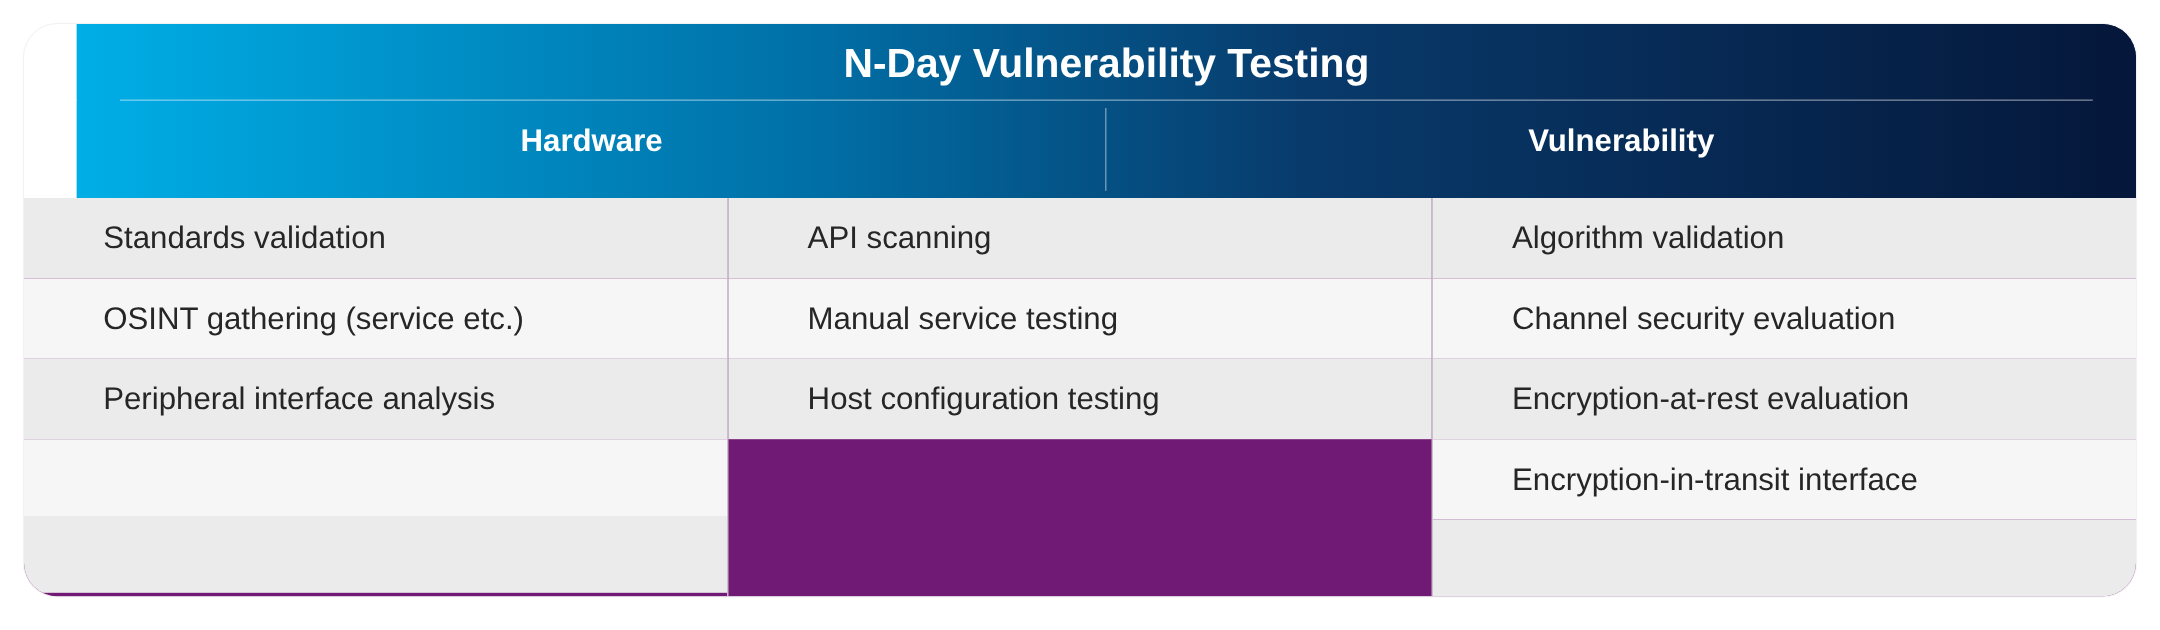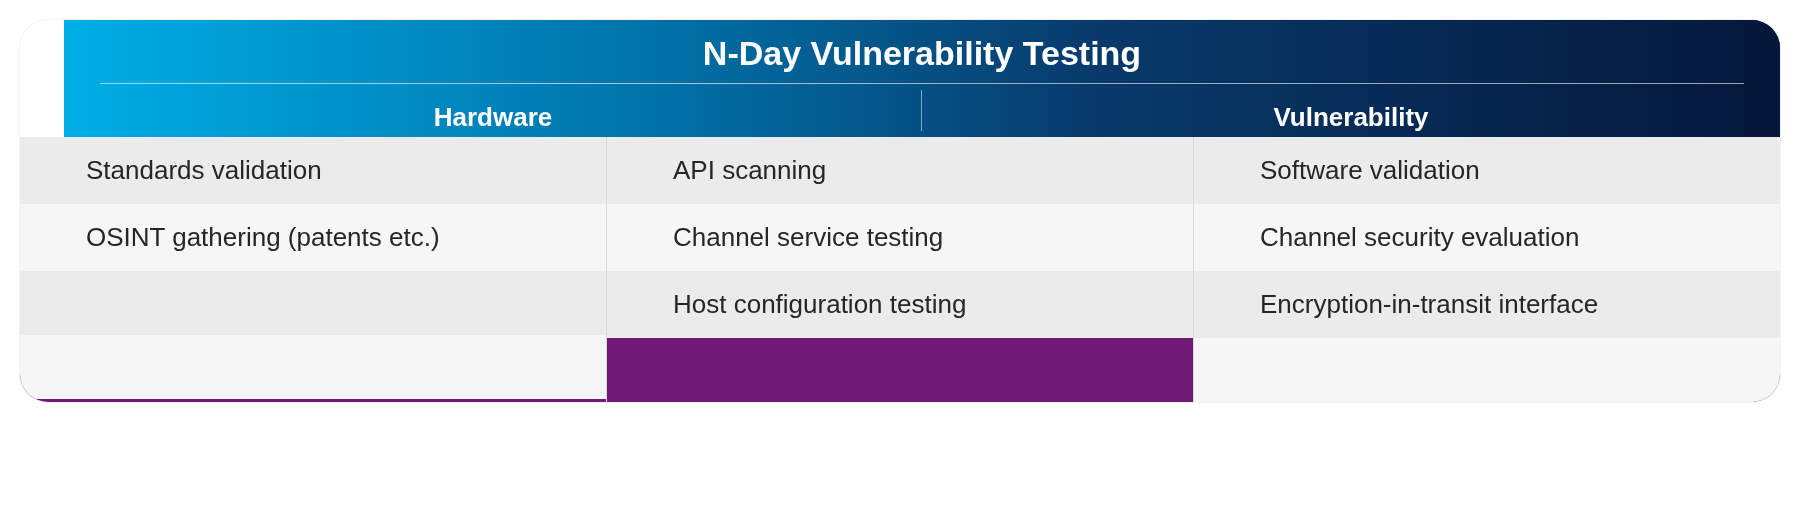--- a/index.html
+++ b/index.html
@@ -34,21 +34,21 @@
     }
     .header-wrap {
       background: linear-gradient(90deg, #00aee6 0%, #0071a8 35%, #083a6b 60%, #05173a 100%);
       margin-left: 44px;
     }
     .header-cell {
       flex: 1;
       text-align: center;
       font-size: 26px;
       font-weight: 700;
-      padding: 18px 0 4px 0;
+      padding: 18px 0 32px 0;
       position: relative;
     }
     .header-cell:not(:last-child)::after {
       content: '';
       position: absolute;
       right: 0;
       top: 6px;
       bottom: 6px;
       width: 1px;
       background: rgba(255,255,255,0.5);
@@ -87,29 +87,31 @@
     <div class="title-row">N-Day Vulnerability Testing</div>
     <div class="divider-top"></div>
     <div class="header-row">
       <div class="header-cell">Hardware</div>
       <div class="header-cell">Vulnerability</div>
     </div>
   </div>
   <div class="body">
     <div class="col">
       <div class="cell">Standards validation</div>
-      <div class="cell">OSINT gathering (patents etc.)</div>
+      <div class="cell">OSINT gathering (service etc.)</div>
+      <div class="cell">Peripheral interface analysis</div>
       <div class="cell empty"></div>
       <div class="cell empty"></div>
     </div>
     <div class="col">
       <div class="cell">API scanning</div>
-      <div class="cell">Channel service testing</div>
+      <div class="cell">Manual service testing</div>
       <div class="cell">Host configuration testing</div>
     </div>
     <div class="col">
-      <div class="cell">Software validation</div>
+      <div class="cell">Algorithm validation</div>
       <div class="cell">Channel security evaluation</div>
+      <div class="cell">Encryption-at-rest evaluation</div>
       <div class="cell">Encryption-in-transit interface</div>
       <div class="cell empty"></div>
     </div>
   </div>
 </div>
 
 </body></html>

